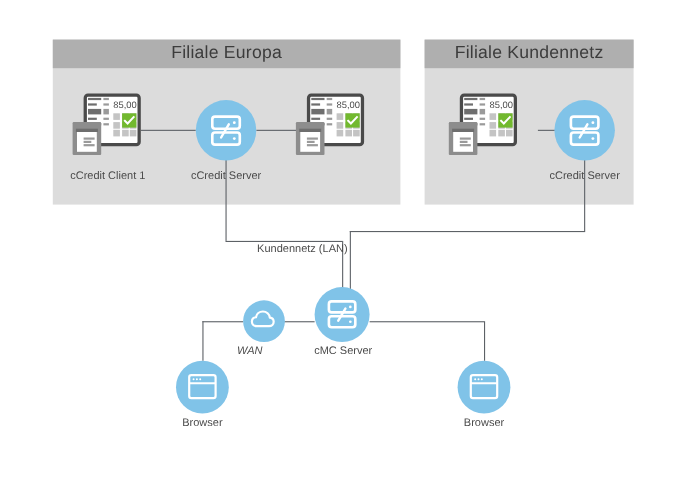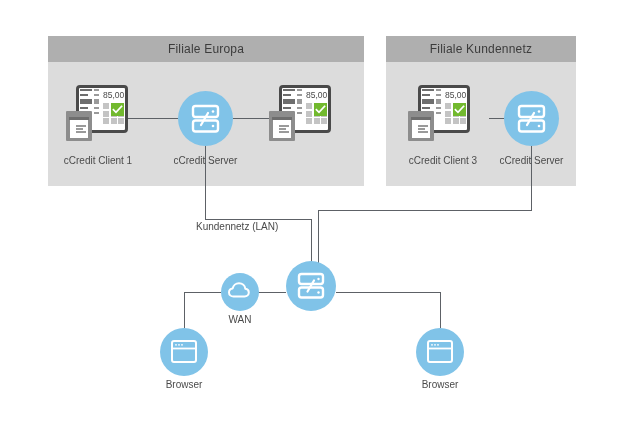--- a/index.html
+++ b/index.html
@@ -24,21 +24,21 @@
     background: #dcdcdc;
   }
   .panel-header {
     position: absolute;
     left: 0;
     top: 0;
     width: 100%;
     height: 26px;
     background: #afafaf;
     color: #3c3c3c;
-    font-size: 12px;
+    font-size: 16px;
     line-height: 26px;
     text-align: center;
     letter-spacing: .2px;
   }
   .panel-body {
     position: absolute;
     left: 0;
     top: 30px;
     right: 0;
     bottom: 0;
@@ -189,21 +189,21 @@
 
   <div class="line-v" style="left:205px; top:141px; height:78px;"></div>
   <div class="line-h" style="left:205px; top:219px; width:106px;"></div>
   <div class="line-v" style="left:311px; top:219px; height:53px;"></div>
 
   <div class="line-h" style="left:489px; top:118px; width:27px;"></div>
   <div class="line-v" style="left:531px; top:141px; height:69px;"></div>
   <div class="line-h" style="left:318px; top:210px; width:214px;"></div>
   <div class="line-v" style="left:318px; top:210px; height:62px;"></div>
 
-  <div class="node-label" style="left:196px; top:221px; width:120px; text-align:left;">Kundennetz (LAN)</div>
+  <div class="node-label" style="left:196px; top:221px; width:120px; text-align:right;">Kundennetz (LAN)</div>
 
   <div class="line-h" style="left:251px; top:292px; width:35px;"></div>
 
   <div class="line-h" style="left:184px; top:292px; width:37px;"></div>
   <div class="line-v" style="left:184px; top:292px; height:36px;"></div>
 
   <div class="line-h" style="left:336px; top:292px; width:104px;"></div>
   <div class="line-v" style="left:440px; top:292px; height:36px;"></div>
 
   <div class="pos" style="left:66px; top:85px;">
@@ -333,51 +333,51 @@
     </div>
     <div class="printer">
       <div class="slot"></div>
       <div class="paper">
         <div class="pl" style="top:5px; width:10px;"></div>
         <div class="pl" style="top:8px; width:7px;"></div>
         <div class="pl" style="top:11px; width:10px;"></div>
       </div>
     </div>
   </div>
-  <div class="node-label" style="left:388px; top:155px; width:110px;">cCredit Client 3</div>
 
   <div class="circ" style="left:504px; top:91px; width:55px; height:55px;">
     <svg width="55" height="55" viewBox="0 0 55 55">
       <rect x="15" y="15" width="25" height="11" rx="2.5" fill="none" stroke="#ffffff" stroke-width="2.4"></rect>
       <rect x="15" y="29.5" width="25" height="11" rx="2.5" fill="none" stroke="#ffffff" stroke-width="2.4"></rect>
       <circle cx="35" cy="20.5" r="1.3" fill="#ffffff"></circle>
       <circle cx="35" cy="35" r="1.3" fill="#ffffff"></circle>
       <path d="M30 22 L23 34" stroke="#ffffff" stroke-width="2.2" fill="none" stroke-linecap="round"></path>
     </svg>
   </div>
   <div class="node-label" style="left:476px; top:155px; width:111px;">cCredit Server</div>
 
   <div class="circ" style="left:221px; top:273px; width:38px; height:38px;">
     <svg width="38" height="38" viewBox="0 0 38 38">
       <path d="M12.5 23.5 C9.9 23.5 8 21.7 8 19.4 C8 17.3 9.6 15.6 11.7 15.4
                C12.2 12.4 14.8 10.2 18 10.2 C21.3 10.2 24 12.6 24.3 15.7
                C26.3 15.9 27.8 17.5 27.8 19.5 C27.8 21.7 26 23.5 23.6 23.5 Z" fill="none" stroke="#ffffff" stroke-width="2" stroke-linejoin="round"></path>
     </svg>
   </div>
-  <div class="node-label" style="left:205px; top:314px; width:70px;">WAN</div>
+  <div class="node-label" style="left:192px; top:314px; width:70px;font-style:italic;">WAN</div>
 
   <div class="circ" style="left:286px; top:261px; width:50px; height:50px;">
     <svg width="50" height="50" viewBox="0 0 50 50">
       <rect x="13" y="13" width="24" height="10" rx="2.5" fill="none" stroke="#ffffff" stroke-width="2.4"></rect>
       <rect x="13" y="26.5" width="24" height="10" rx="2.5" fill="none" stroke="#ffffff" stroke-width="2.4"></rect>
       <circle cx="32.5" cy="18" r="1.2" fill="#ffffff"></circle>
       <circle cx="32.5" cy="31.5" r="1.2" fill="#ffffff"></circle>
       <path d="M28 19.5 L21.5 30.5" stroke="#ffffff" stroke-width="2.2" fill="none" stroke-linecap="round"></path>
     </svg>
   </div>
+  <div class="node-label" style="left:271px; top:314px; width:82px;">cMC Server</div>
 
   <div class="circ" style="left:160px; top:328px; width:48px; height:48px;">
     <svg width="48" height="48" viewBox="0 0 48 48">
       <rect x="12" y="13" width="24" height="21" rx="2" fill="none" stroke="#ffffff" stroke-width="2"></rect>
       <line x1="12" y1="20.5" x2="36" y2="20.5" stroke="#ffffff" stroke-width="1.8"></line>
       <circle cx="16" cy="16.8" r="0.9" fill="#ffffff"></circle>
       <circle cx="19" cy="16.8" r="0.9" fill="#ffffff"></circle>
       <circle cx="22" cy="16.8" r="0.9" fill="#ffffff"></circle>
     </svg>
   </div>

